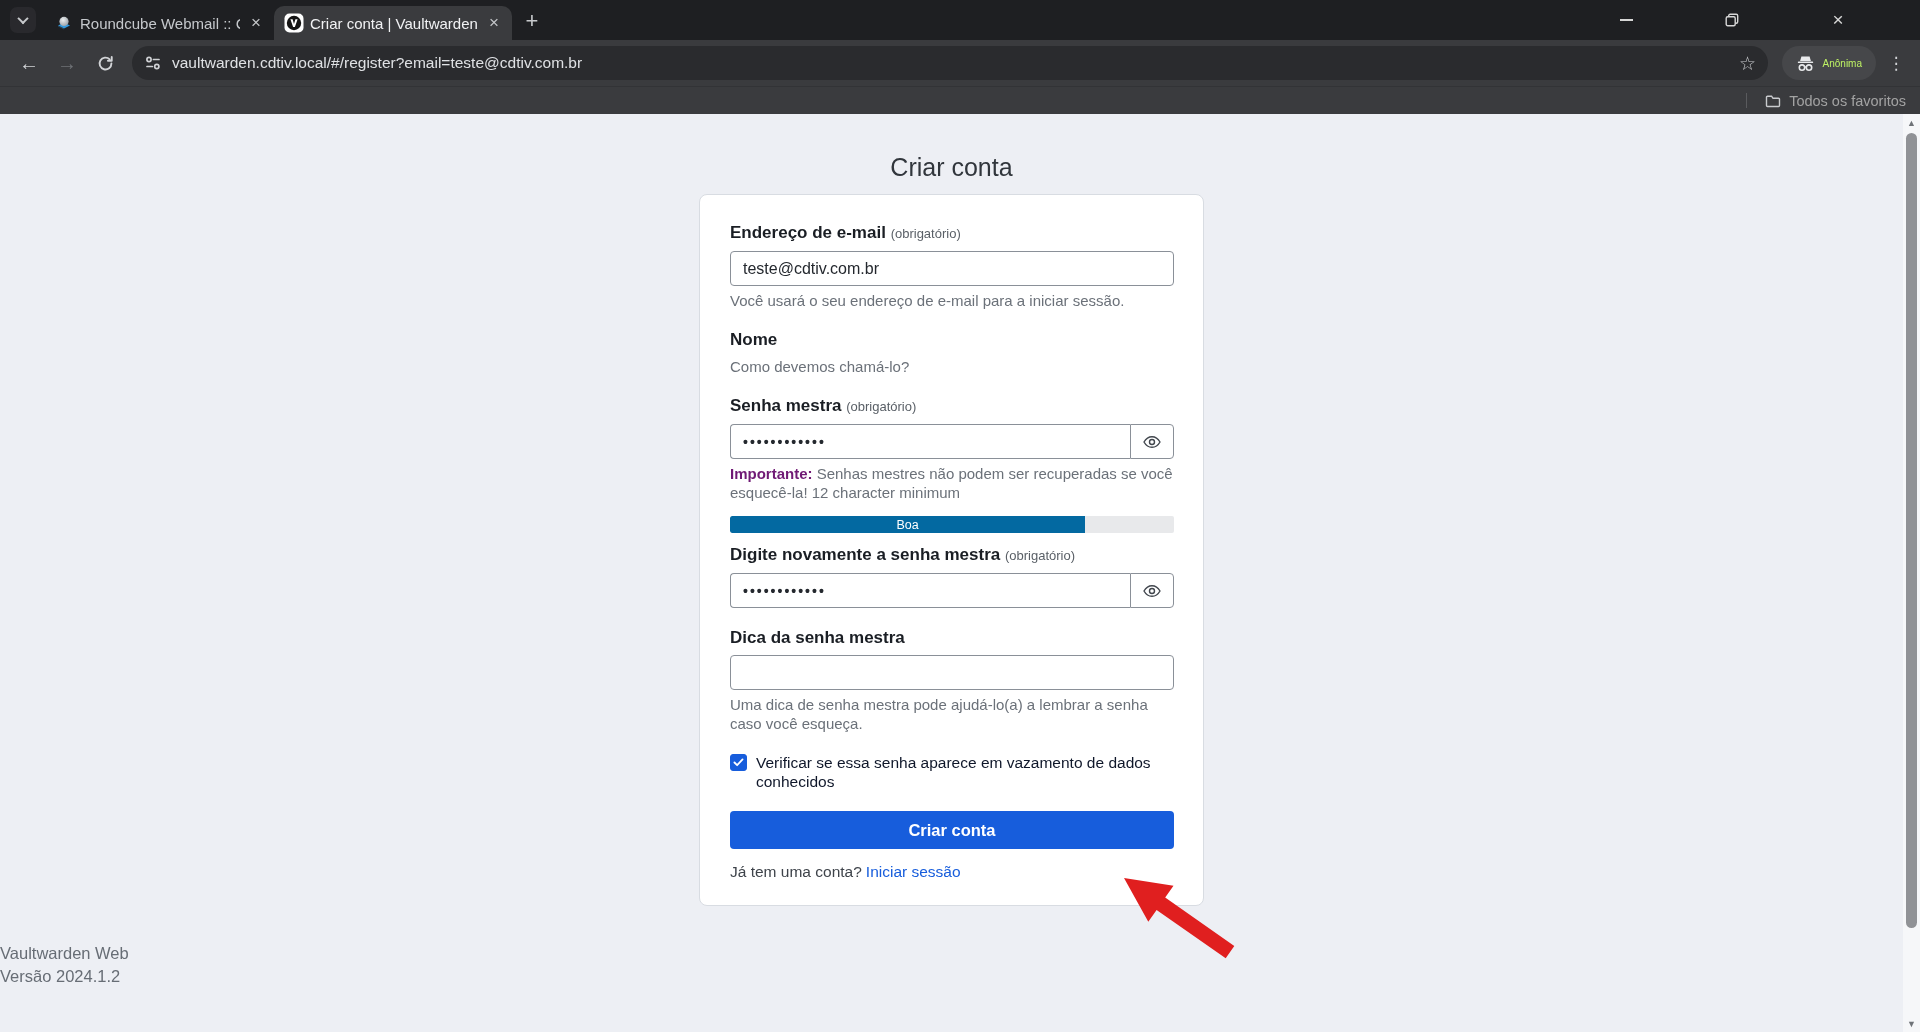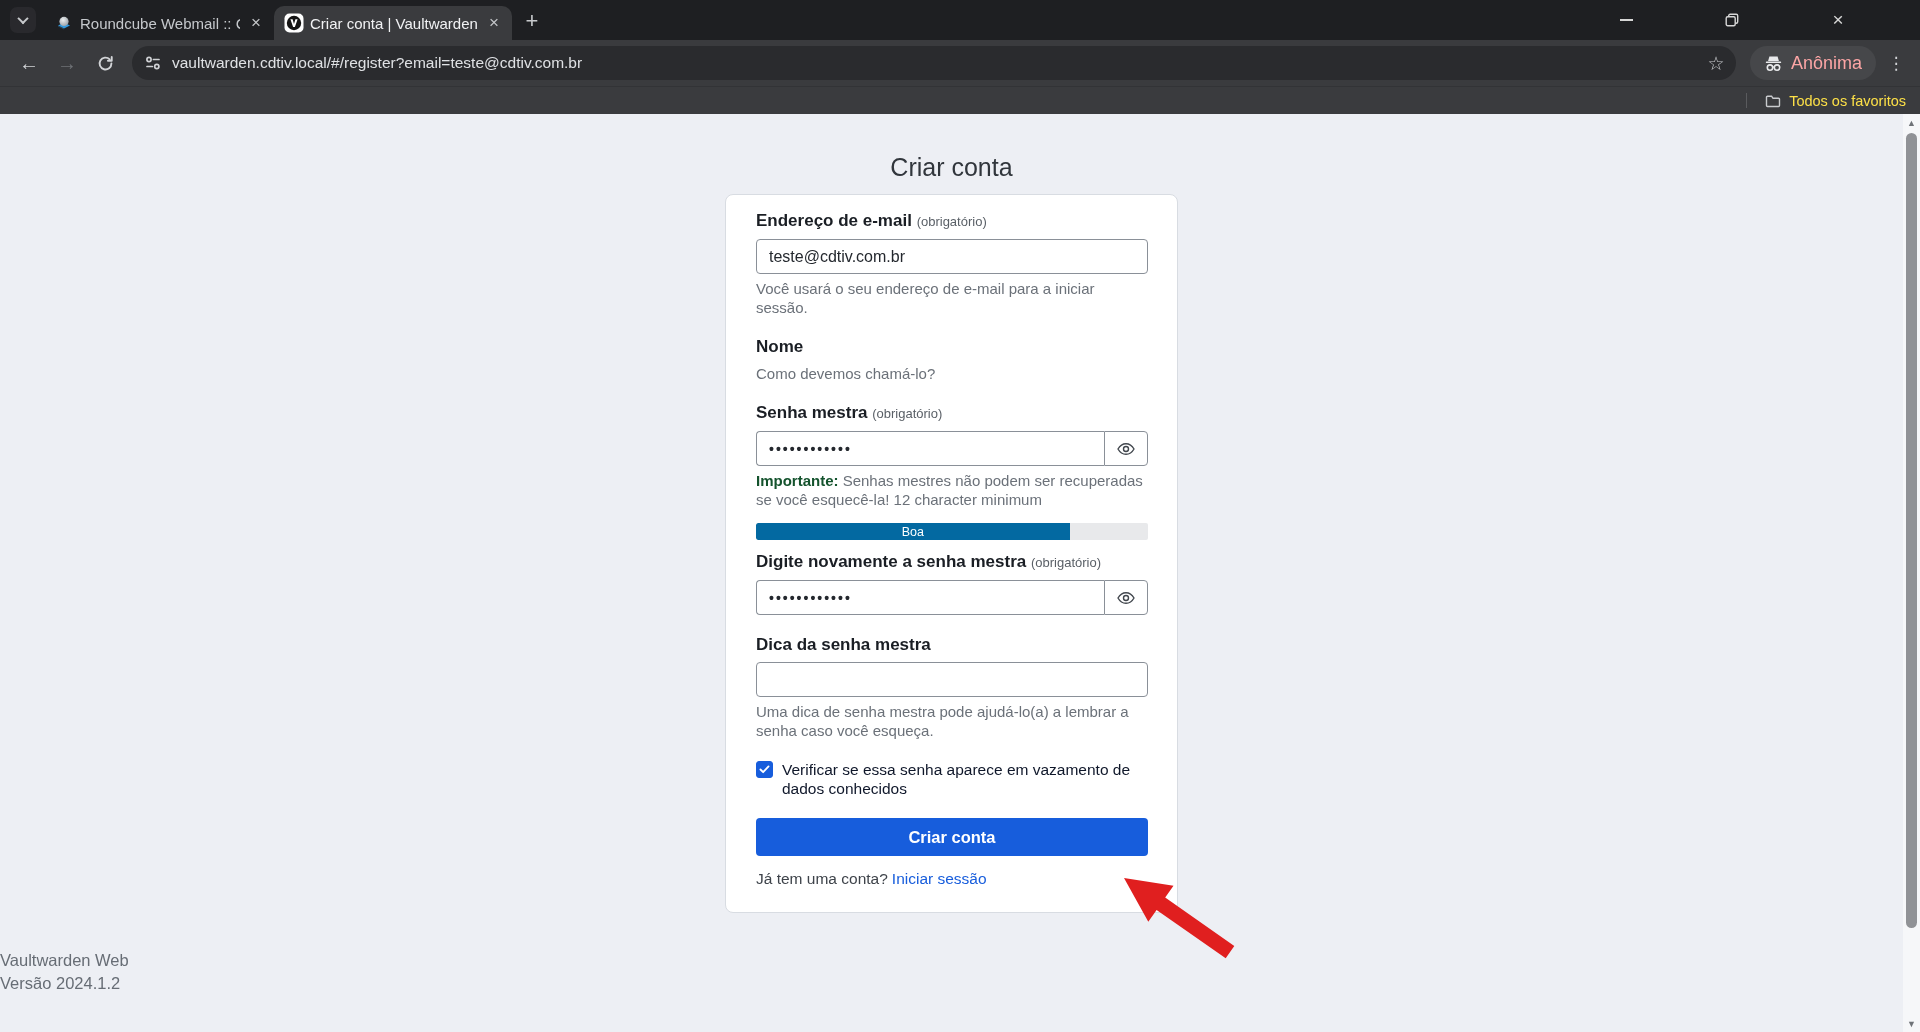--- a/index.html
+++ b/index.html
@@ -33,44 +33,44 @@
     font-size:20px; color:#d2d4d7; border-radius:50%; cursor:pointer; flex-shrink:0; margin:0 3px; }
   .nav-btn.disabled { color:#6f7276; }
   .omnibox { flex:1; height:34px; background:#2a2b2e; border-radius:17px; margin:0 8px;
     display:flex; align-items:center; padding:0 6px 0 12px; min-width:0; }
   .tune-icon { flex-shrink:0; margin-right:10px; display:flex; }
   .url-text { flex:1; font-size:15.5px; color:#dfe1e4; white-space:nowrap; overflow:hidden; }
   .star-btn { width:28px; height:28px; display:flex; align-items:center; justify-content:center;
     color:#c8cacd; font-size:19px; cursor:pointer; flex-shrink:0; }
   .profile-pill { height:34px; border-radius:17px; background:#46474a; display:flex; align-items:center;
     gap:8px; padding:0 14px; margin:0 6px; cursor:pointer; flex-shrink:0; }
-  .profile-label { color:#fca5a5; font-size:18px; }
+  .profile-label { color:#bef264; font-size:10px; }
   .menu-btn { width:28px; height:28px; display:flex; align-items:center; justify-content:center;
     color:#d2d4d7; font-size:17px; cursor:pointer; flex-shrink:0; }
 
   .bookmarksbar { height:28px; background:#3a3b3e; border-top:1px solid #323336; display:flex;
     align-items:center; justify-content:flex-end; padding-right:14px; gap:8px; flex-shrink:0; }
   .bm-divider { width:1px; height:15px; background:#5a5b5e; margin-right:10px; }
-  .bm-label { color:#fde047; font-size:14.5px; cursor:pointer; }
+  .bm-label { color:#a3a3a3; font-size:14.5px; cursor:pointer; }
 
   
   .page { position:relative; flex:1; background:#edeff4; overflow:hidden; }
   .page-inner { width:1903px; }
   .page-title { margin-top:38px; text-align:center; font-size:25px; font-weight:400; color:#31363c; line-height:30px; }
 
-  .card { width:453px; margin:12px auto 0; background:#ffffff; border:1px solid #d8dce2; border-radius:8px;
-    padding:16px 29px 24px 30px; }
+  .card { width:505px; margin:12px auto 0; background:#ffffff; border:1px solid #d8dce2; border-radius:8px;
+    padding:28px 29px 24px 30px; }
 
   .form-group { margin-bottom:20px; }
   .field-label { font-size:17px; font-weight:700; color:#1a1e24; line-height:20px; margin-bottom:7px; }
   .req-hint { font-size:13px; font-weight:400; color:#595f66; }
   .text-input { width:100%; height:35px; border:1px solid #8a9098; border-radius:4px; padding:0 12px;
     font-size:16px; color:#24282e; font-family:"Liberation Sans","DejaVu Sans",sans-serif; background:#fff; outline:none; }
   .helper { font-size:15px; color:#6b7179; line-height:19px; margin-top:5px; }
-  .helper b { color:#14532d; }
+  .helper b { color:#701a75; }
 
   .input-group { display:flex; }
   .input-group .text-input { border-radius:4px 0 0 4px; border-right:none; flex:1;
     font-weight:700; letter-spacing:2px; font-size:14px; }
   .eye-addon { width:44px; border:1px solid #8a9098; border-radius:0 4px 4px 0; background:#fff;
     display:flex; align-items:center; justify-content:center; cursor:pointer; }
 
   .strength-track { margin-top:14px; margin-bottom:12px; height:17px; background:#e8e9eb; border-radius:2px; overflow:hidden; }
   .strength-fill { height:100%; background:#0369a1; border-radius:2px 0 0 2px; display:flex;
     align-items:center; justify-content:center; color:#fff; font-size:12.5px; }

